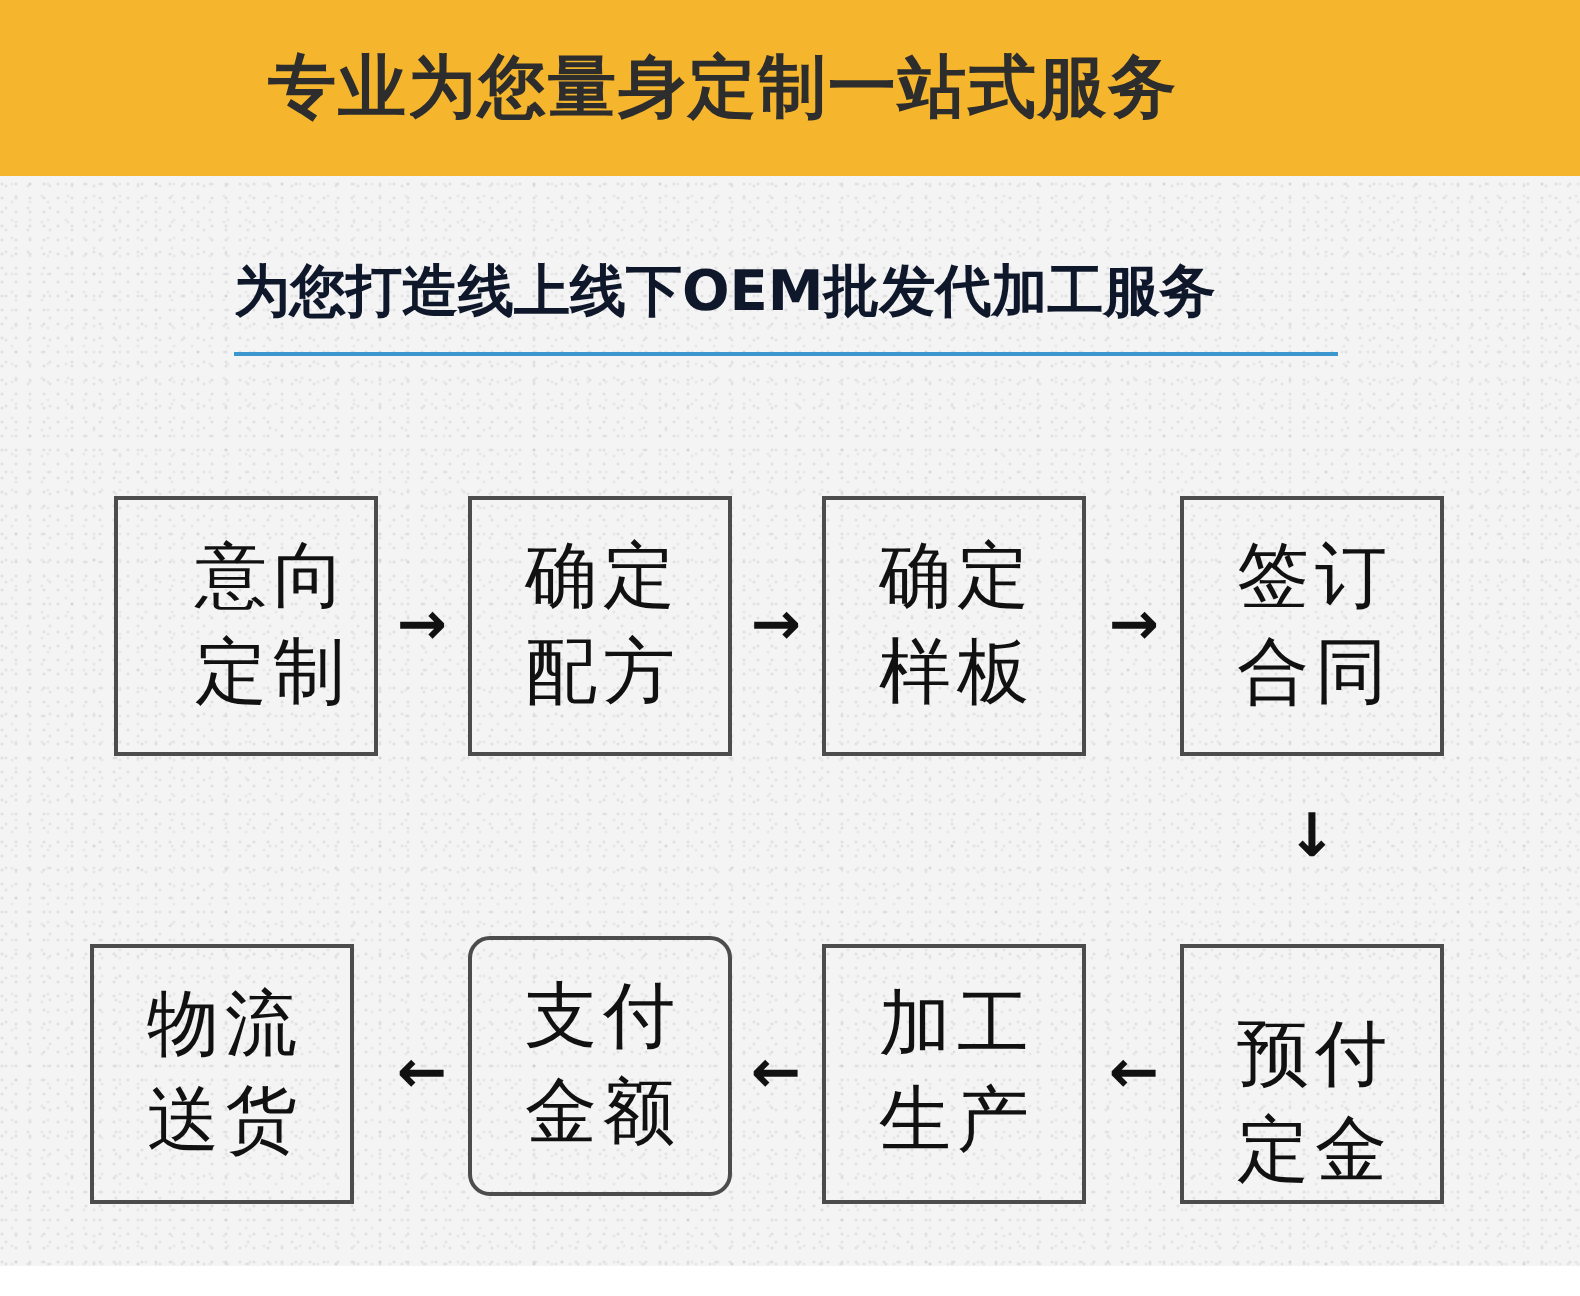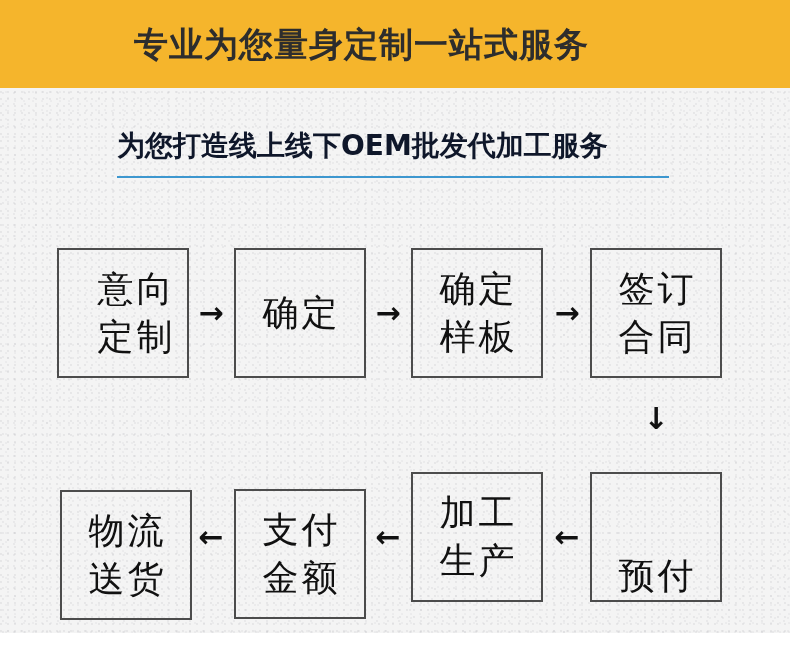--- a/index.html
+++ b/index.html
@@ -118,22 +118,22 @@
     font-size: 30px;
   }
 
   
   #box-1 { left: 57px;  top: 248px; padding-left: 24px; }
   #box-2 { left: 234px; top: 248px; }
   #box-3 { left: 411px; top: 248px; }
   #box-4 { left: 590px; top: 248px; }
 
   
-  #box-5 { left: 60px;  top: 472px; margin-top: 18px; }
-  #box-6 { left: 234px; top: 489px; }
+  #box-5 { left: 45px;  top: 472px; }
+  #box-6 { left: 234px; top: 468px; border-radius: 11px; }
   #box-7 { left: 411px; top: 472px; text-align: center; }
   #box-8 { left: 590px; top: 472px; justify-content: flex-end; }
 
   
   #arrow-1 { left: 189px; top: 298px; }
   #arrow-2 { left: 366px; top: 298px; }
   #arrow-3 { left: 545px; top: 298px; }
 
   
   #arrow-down { left: 636px; top: 404px; }
@@ -159,20 +159,21 @@
 
   <div class="flow-box" id="box-1">
     <div class="flow-box-line">意向</div>
     <div class="flow-box-line">定制</div>
   </div>
 
   <div class="arrow arrow-h" id="arrow-1">→</div>
 
   <div class="flow-box" id="box-2">
     <div class="flow-box-line">确定</div>
+    <div class="flow-box-line">配方</div>
   </div>
 
   <div class="arrow arrow-h" id="arrow-2">→</div>
 
   <div class="flow-box" id="box-3">
     <div class="flow-box-line">确定</div>
     <div class="flow-box-line">样板</div>
   </div>
 
   <div class="arrow arrow-h" id="arrow-3">→</div>
@@ -200,15 +201,16 @@
 
   <div class="flow-box" id="box-7">
     <div class="flow-box-line">加工</div>
     <div class="flow-box-line">生产</div>
   </div>
 
   <div class="arrow arrow-h" id="arrow-6">←</div>
 
   <div class="flow-box" id="box-8">
     <div class="flow-box-line">预付</div>
+    <div class="flow-box-line">定金</div>
   </div>
 
 </div>
 
 </body></html>

